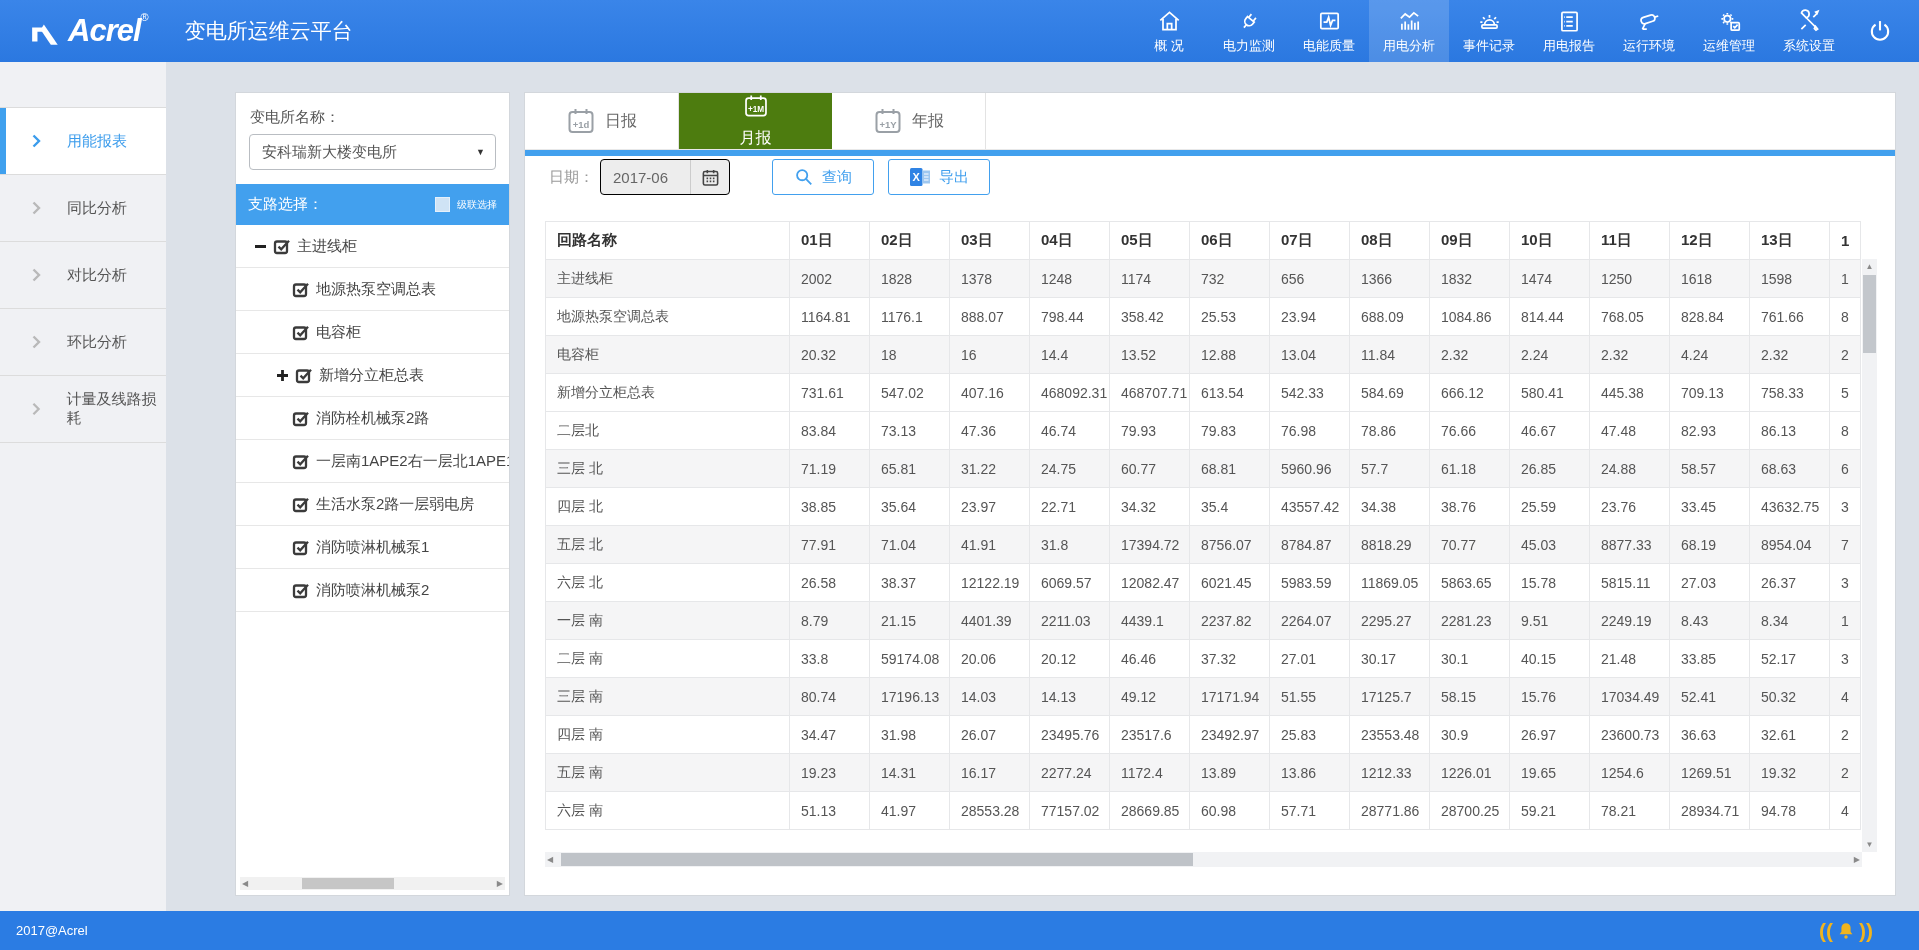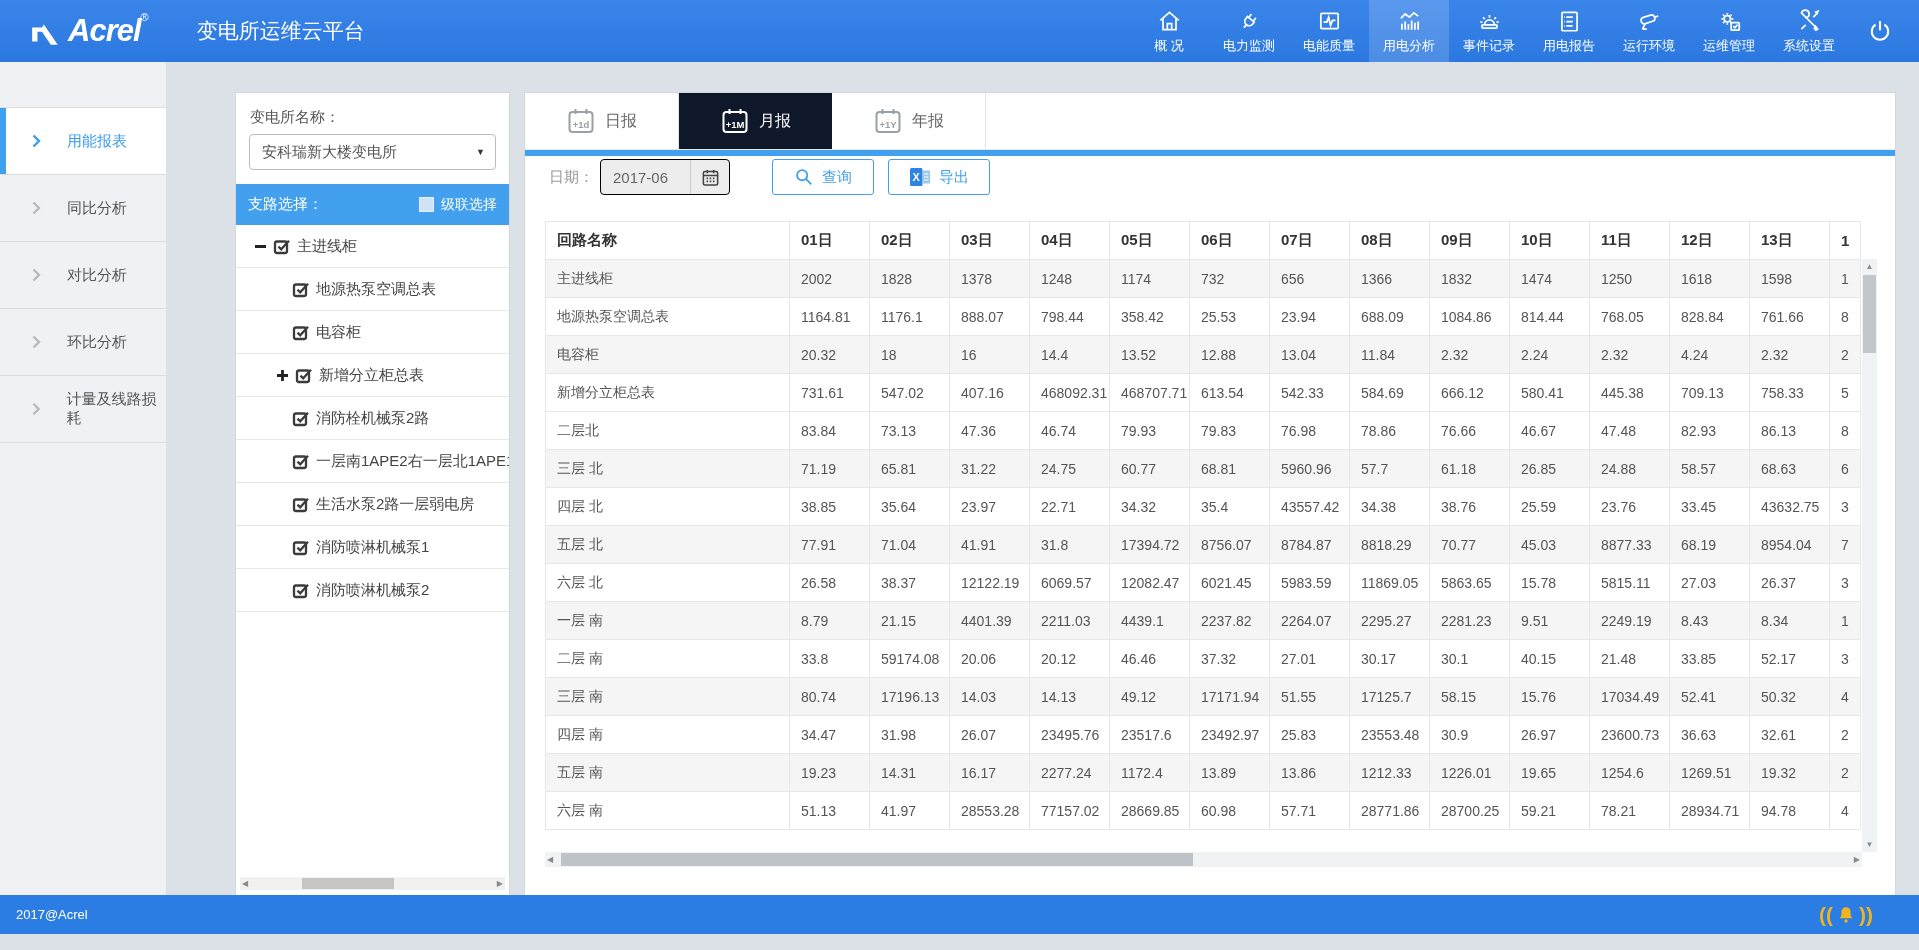--- a/index.html
+++ b/index.html
@@ -5,21 +5,21 @@
   html,body{margin:0;padding:0;background:#dce1e8;}
   .app{position:relative;width:1919px;height:950px;overflow:hidden;background:#dce1e8;
        font-family:"Liberation Sans","DejaVu Sans",sans-serif;}
 
   
   .hdr{position:absolute;top:0;left:0;right:0;height:62px;
        background:linear-gradient(180deg,#3a85e9,#2b78e0);display:flex;align-items:center;z-index:5;}
   .logo-area{display:flex;align-items:flex-start;padding-left:30px;color:#fff;}
   .logo-text{font-size:31px;font-weight:bold;font-style:italic;letter-spacing:-1px;line-height:52px;}
   .logo-reg{font-size:11px;margin-top:6px;}
-  .hdr-title{color:#fff;font-size:21px;margin-left:48px;line-height:62px;}
+  .hdr-title{color:#fff;font-size:21px;margin-left:36px;line-height:62px;}
   .nav{margin-left:auto;display:flex;align-items:stretch;height:62px;}
   .nav-item{width:80px;display:flex;flex-direction:column;align-items:center;justify-content:center;
             gap:3px;color:#fff;cursor:pointer;}
   .nav-item.active{background:rgba(255,255,255,.16);}
   .nav-item svg{display:block;}
   .nav-label{font-size:13px;white-space:nowrap;}
   .power-item{width:62px;display:flex;align-items:center;justify-content:center;margin-right:8px;}
 
   
   .sidebar{position:absolute;top:62px;left:0;width:166px;bottom:39px;background:#f0f1f4;}
@@ -36,39 +36,39 @@
              border:1px solid #d3d7dc;box-sizing:border-box;}
   .station-label{margin:15px 14px 7px;color:#555;font-size:15px;}
   .station-select{margin:0 13px;height:36px;border:1px solid #b9bdc2;border-radius:4px;background:#fff;
                   display:flex;align-items:center;justify-content:space-between;padding:0 10px 0 12px;
                   font-size:15px;color:#555;cursor:pointer;box-sizing:border-box;}
   .caret{font-size:9px;color:#333;}
   .branch-bar{margin-top:14px;height:41px;background:#42a0ee;color:#fff;display:flex;align-items:center;
               padding:0 12px;font-size:15px;}
   .cascade{margin-left:auto;display:flex;align-items:center;gap:7px;cursor:pointer;}
   .cascade-box{width:13px;height:13px;background:#cfe3f5;border:1px solid #e4f0fb;display:inline-block;}
-  .cascade-label{font-size:14px;}
+  .cascade-label{font-size:10px;}
   .tree-row{height:42px;border-bottom:1px solid #e7e7e7;display:flex;align-items:center;
             font-size:15px;color:#444;padding-left:56px;gap:6px;cursor:pointer;
             white-space:nowrap;overflow:hidden;}
   .tree-row.root{padding-left:18px;}
   .tree-row.has-plus{padding-left:40px;}
   .tree-row svg{flex:none;}
   .tree-scroll{position:absolute;left:4px;right:4px;bottom:5px;height:13px;background:#f1f1f1;}
   .tree-scroll .thumb{position:absolute;left:62px;width:92px;top:1px;bottom:1px;background:#c6c6c6;}
   .sc-arr{position:absolute;top:0;bottom:0;display:flex;align-items:center;color:#8a8a8a;font-size:8px;}
 
   
   .main-card{position:absolute;left:524px;top:92px;width:1372px;height:804px;background:#fff;
              border:1px solid #d3d7dc;box-sizing:border-box;}
   .tabs{height:56px;display:flex;border-bottom:1px solid #e8e8e8;}
   .tab{width:153px;display:flex;align-items:center;justify-content:center;gap:9px;font-size:16px;
        color:#666;border-right:1px solid #e3e3e3;cursor:pointer;background:#fff;}
   .tab .cal{color:#9aa0a6;}
-  .tab.active{background:#0f172a;color:#fff;border-right:none;}
+  .tab.active{background:#4d7c0f;color:#fff;border-right:none;flex-direction:column;}
   .tab.active .cal{color:#fff;}
   .blue-strip{height:6px;background:#42a0ee;}
   .toolbar{display:flex;align-items:center;padding:1px 0 0 24px;height:40px;}
   .date-label{color:#999;font-size:15px;}
   .date-input{width:130px;height:36px;margin-left:6px;background:#ededed;border:1px solid #000000;
               border-radius:4px;display:flex;box-sizing:border-box;overflow:hidden;}
   .date-text{flex:1;display:flex;align-items:center;padding-left:12px;color:#666;font-size:15px;}
   .cal-btn{width:38px;border-left:1px solid #ccc;display:flex;align-items:center;justify-content:center;cursor:pointer;}
   .btn{height:36px;width:102px;border:1px solid #42a0ee;border-radius:3px;background:#fff;color:#42a0ee;
        font-size:15px;display:flex;align-items:center;justify-content:center;gap:8px;cursor:pointer;box-sizing:border-box;}
@@ -83,21 +83,21 @@
   .report tr.odd td{background:#f5f5f6;}
   .report td{background:#fff;}
 
   .vscroll{position:absolute;right:0;top:38px;bottom:15px;width:15px;background:#f1f2f4;}
   .vscroll .thumb{position:absolute;left:1px;right:1px;top:16px;height:78px;background:#c3c7cc;}
   .vs-arr{position:absolute;left:0;right:0;text-align:center;color:#8a8a8a;font-size:8px;}
   .hscroll{position:absolute;left:0;right:15px;bottom:0;height:15px;background:#f1f2f4;}
   .hscroll .thumb{position:absolute;left:16px;width:48%;top:1px;bottom:1px;background:#bfc3c8;}
 
   
-  .ftr{position:absolute;left:0;right:0;bottom:16px;height:39px;background:#2b7ce3;display:flex;
+  .ftr{position:absolute;left:0;right:0;bottom:0;height:39px;background:#2b7ce3;display:flex;
        align-items:center;color:#fff;font-size:13px;padding:0 0 0 16px;}
   .bell-group{margin-left:auto;margin-right:46px;display:flex;align-items:center;gap:2px;cursor:pointer;}
   .bell-paren{color:#f0b41e;font-size:21px;font-weight:bold;line-height:1;}
 </style>
 </head>
 <body>
 
 <div class="app">
 
   <header class="hdr">

